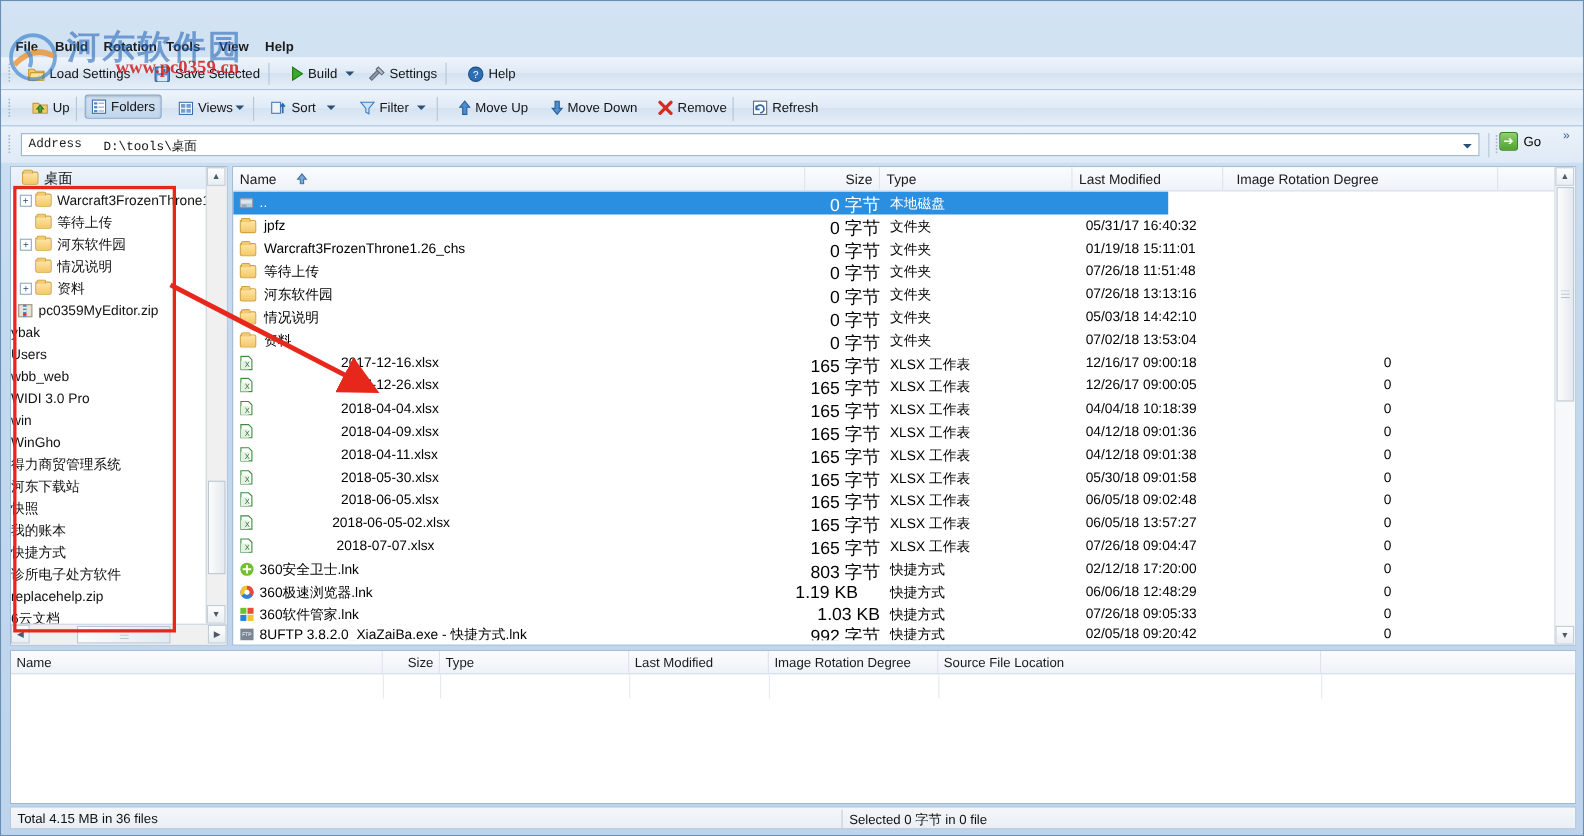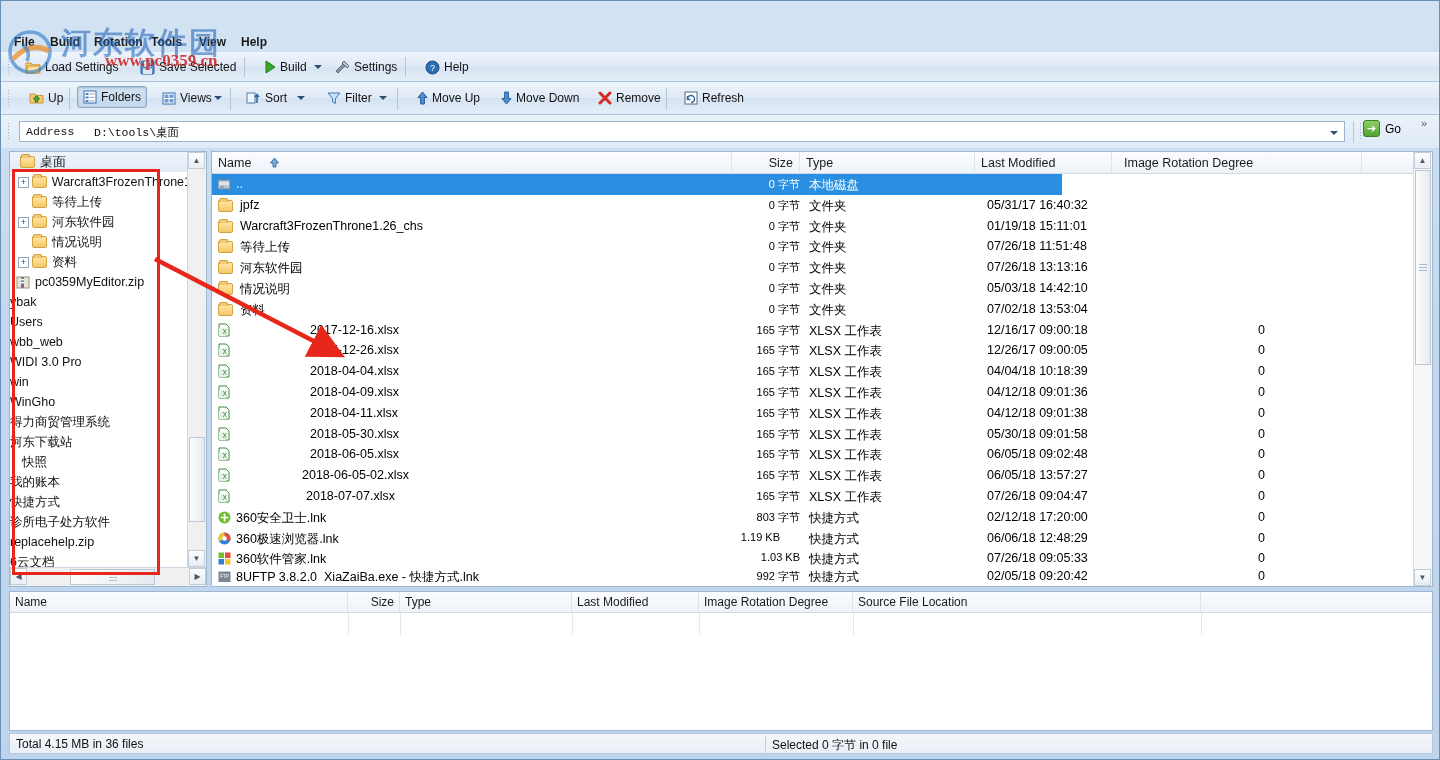--- a/index.html
+++ b/index.html
@@ -133,21 +133,21 @@
     background: #fff; border: 1px solid #9db7d0;
   }
   .lhead { position: absolute; left: 0; top: 0; width: 1202px; height: 22px;
     background: linear-gradient(180deg,#fbfcfe 0%,#eef3f9 100%); border-bottom: 1px solid #d0dae5; }
   .lhcell { position: absolute; top: 0; height: 21px; display: flex; align-items: center;
     font-size: 12.5px; color: #1a1a1a; border-right: 1px solid #dde4ec; padding: 0 6px; }
   .lbody { position: absolute; left: 0; top: 22px; width: 1202px; height: 412px; overflow: hidden; }
   .lrow { position: relative; height: 20.8px; }
   .lrow.sel { background: #2a8fe0; color: #fff; width: 850px; }
   .cname { position: absolute; left: 6px; top: 3px; font-size: 12.5px; white-space: nowrap; }
-  .csize { position: absolute; width: 110px; top: 3px; text-align: right; font-size: 11px; }
+  .csize { position: absolute; width: 110px; top: 3px; text-align: right; font-size: 16px; }
   .ctype { position: absolute; left: 597px; top: 3px; font-size: 12.5px; }
   .cmod  { position: absolute; left: 775px; top: 3px; font-size: 12.5px; }
   .crot  { position: absolute; width: 80px; top: 3px; text-align: right; font-size: 12.5px; }
   .list-vsb { position: absolute; right: 0; top: 0; width: 19px; height: 434px;
     background: #f6f8fa; border-left: 1px solid #d5dde6; }
 
   
   .bot-pane { position: absolute; left: 8px; top: 590px; width: 1424px; height: 140px;
     background: #fff; border: 1px solid #9db7d0; }
   .bhead { position: absolute; left: 0; top: 0; width: 1422px; height: 21px;
@@ -411,21 +411,21 @@
         </div>
       <div class="trow" style="padding-left:0px">
           <span>WinGho</span>
         </div>
       <div class="trow" style="padding-left:0px">
           <span>得力商贸管理系统</span>
         </div>
       <div class="trow" style="padding-left:0px">
           <span>河东下载站</span>
         </div>
-      <div class="trow" style="padding-left:12px">
+      <div class="trow" style="padding-left:0px">
           <span>快照</span>
         </div>
       <div class="trow" style="padding-left:0px">
           <span>我的账本</span>
         </div>
       <div class="trow" style="padding-left:0px">
           <span>快捷方式</span>
         </div>
       <div class="trow" style="padding-left:0px">
           <span>诊所电子处方软件</span>

